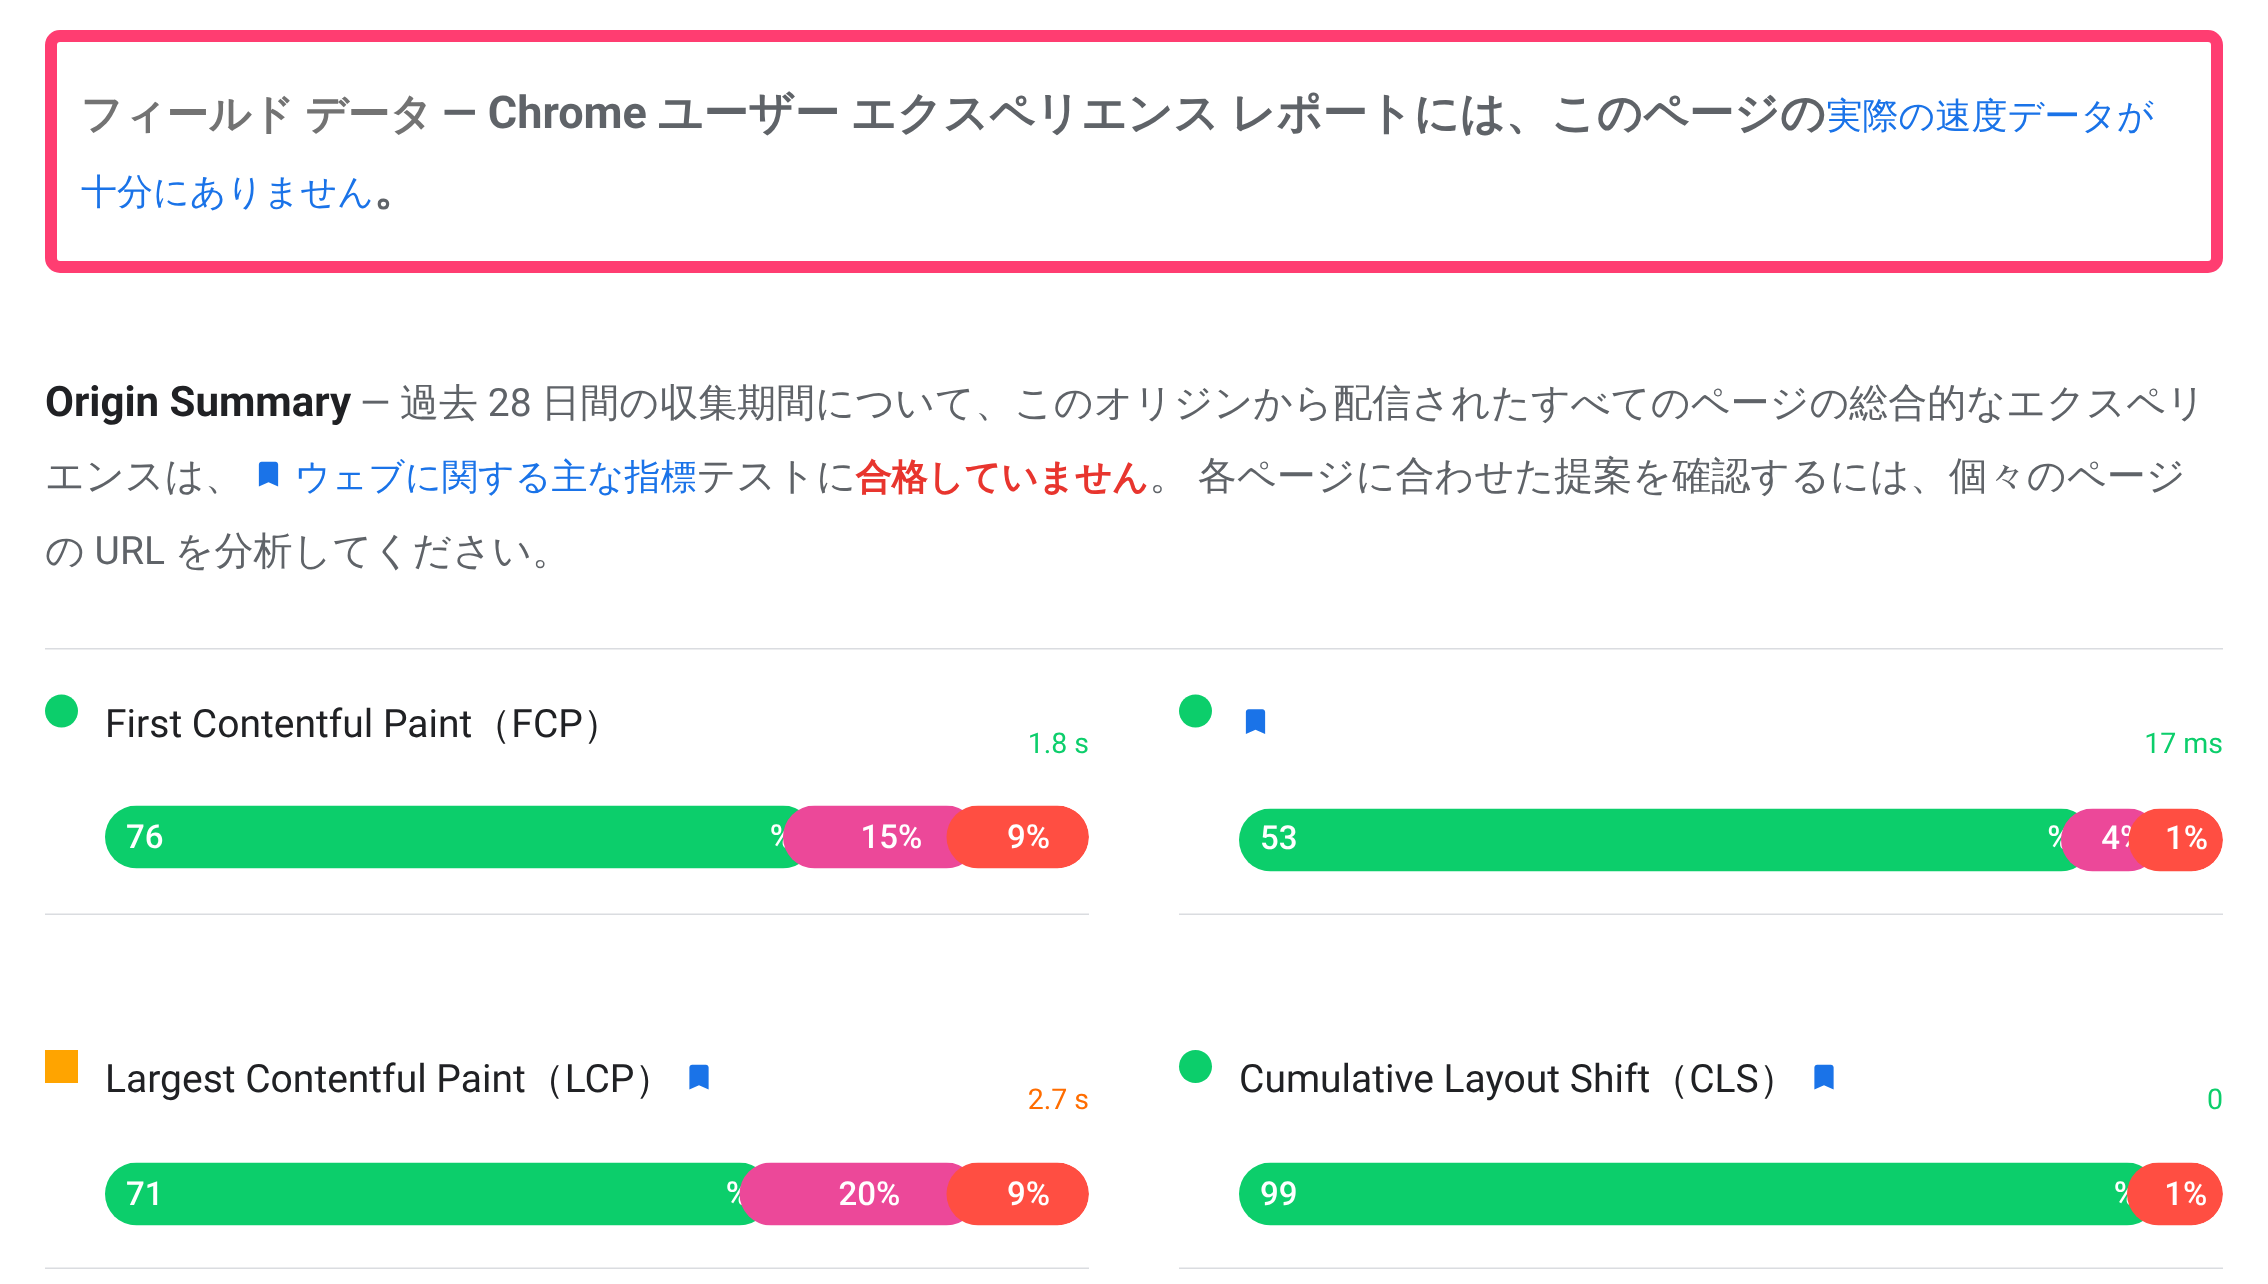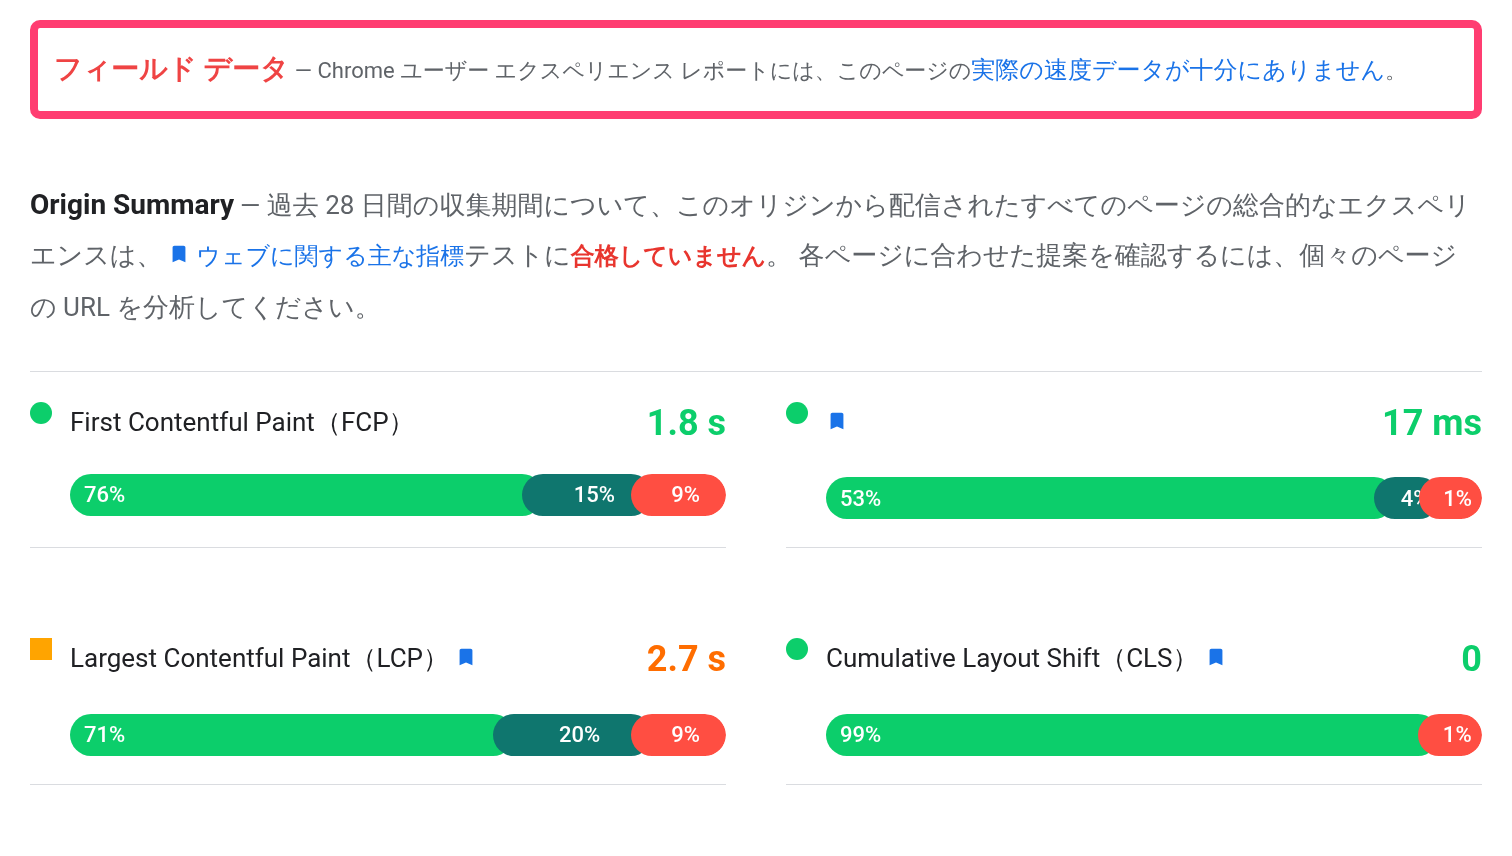--- a/index.html
+++ b/index.html
@@ -12,26 +12,27 @@
     }
     .field-box {
       border: 8px solid #ff3d71;
       border-radius: 10px;
       padding: 22px 16px;
       margin-bottom: 60px;
     }
     .field-title {
       font-weight: 700;
       font-size: 28px;
-      color: #ef4444;
+      color: #737373;
     }
     .field-desc {
       color: #5f6368;
-      font-size: 22px;
+      font-size: 30px;
       line-height: 1.7;
+      font-weight: bold;
     }
     .field-link {
       color: #1a73e8;
     }
     .origin-block {
       margin-bottom: 40px;
       line-height: 1.85;
     }
     .origin-title {
       font-weight: 700;
@@ -89,48 +90,49 @@
     }
     .status-green { background: #0cce6b; }
     .status-orange { background: #ffa400; }
     .metric-label {
       font-size: 26px;
       color: #202124;
       flex: 1;
       line-height: 1.6;
     }
     .metric-value {
-      font-size: 36px;
-      font-weight: 700;
+      font-size: 19px;
+      font-weight: 400;
       white-space: nowrap;
+      margin-top: 21px;
     }
     .val-green { color: #0cce6b; }
     .val-orange { color: #ff6d00; }
     .dist-bar {
       display: flex;
       width: 100%;
       height: 42px;
       border-radius: 21px;
       overflow: hidden;
       margin-left: 0;
       padding-left: 40px;
     }
     .seg {
       display: flex;
       align-items: center;
       color: #fff;
       font-size: 22px;
       font-weight: 500;
       padding: 0 14px;
-      justify-content: flex-start;
+      justify-content: space-between;
       border-radius: 21px;
       position: relative;
     }
     .seg-green { background: #0cce6b; z-index: 1; }
-    .seg-orange { background: #0f766e; z-index: 2; margin-left: -21px; padding-left: 28px; justify-content: center; text-align: right; }
+    .seg-orange { background: #ec4899; z-index: 2; margin-left: -21px; padding-left: 28px; justify-content: center; text-align: right; }
     .seg-red { background: #ff4e42; z-index: 3; margin-left: -21px; padding-left: 28px; justify-content: center; }
   </style>
 </head>
 <body>
 
 <div class="field-box">
   <span class="field-title">フィールド データ</span>
   <span class="field-desc"> — Chrome ユーザー エクスペリエンス レポートには、このページの</span><span class="field-link">実際の速度データが十分にありません</span><span class="field-desc">。</span>
 </div>
 

